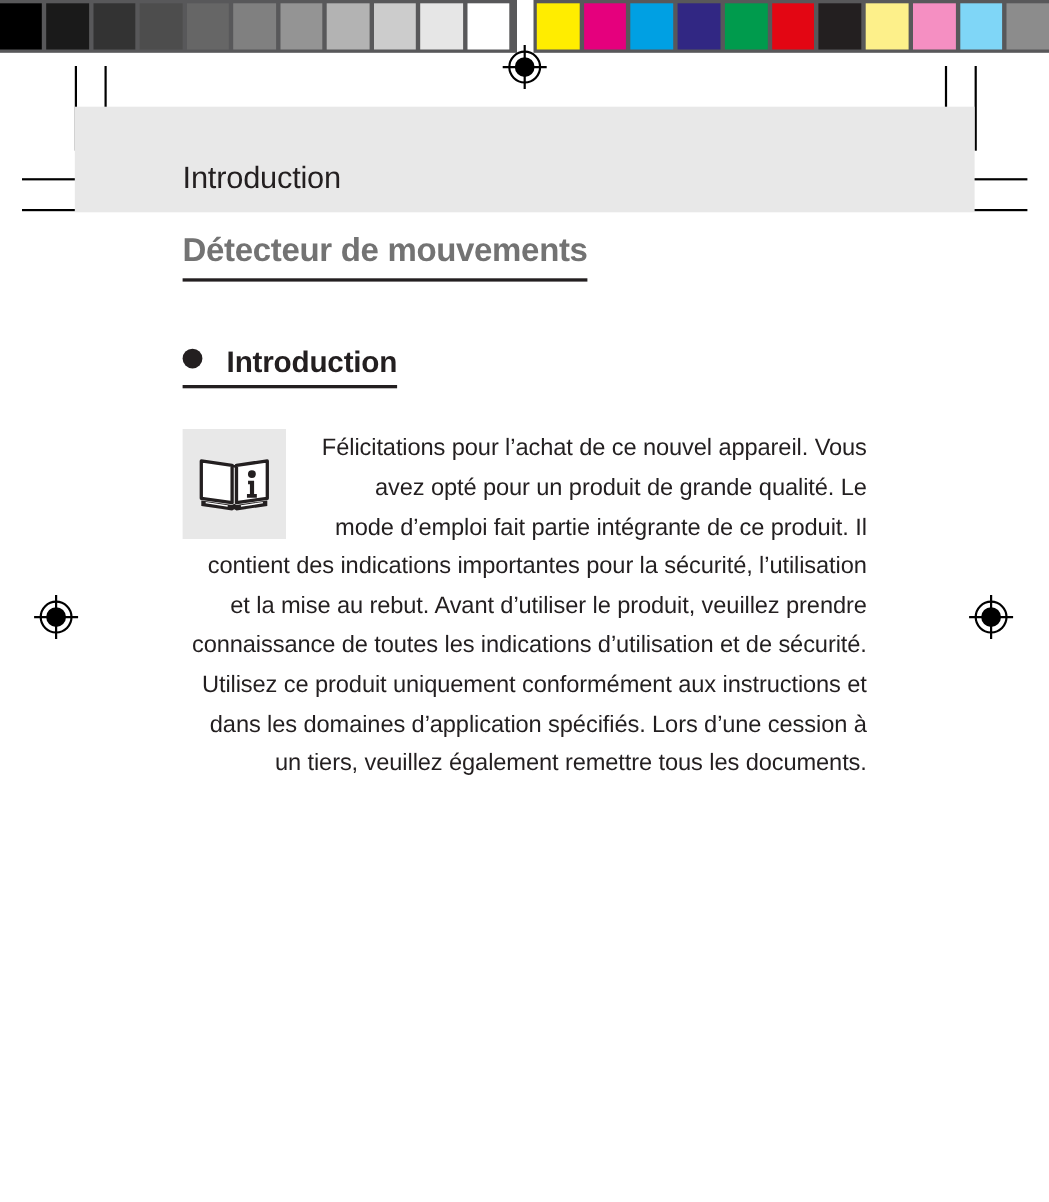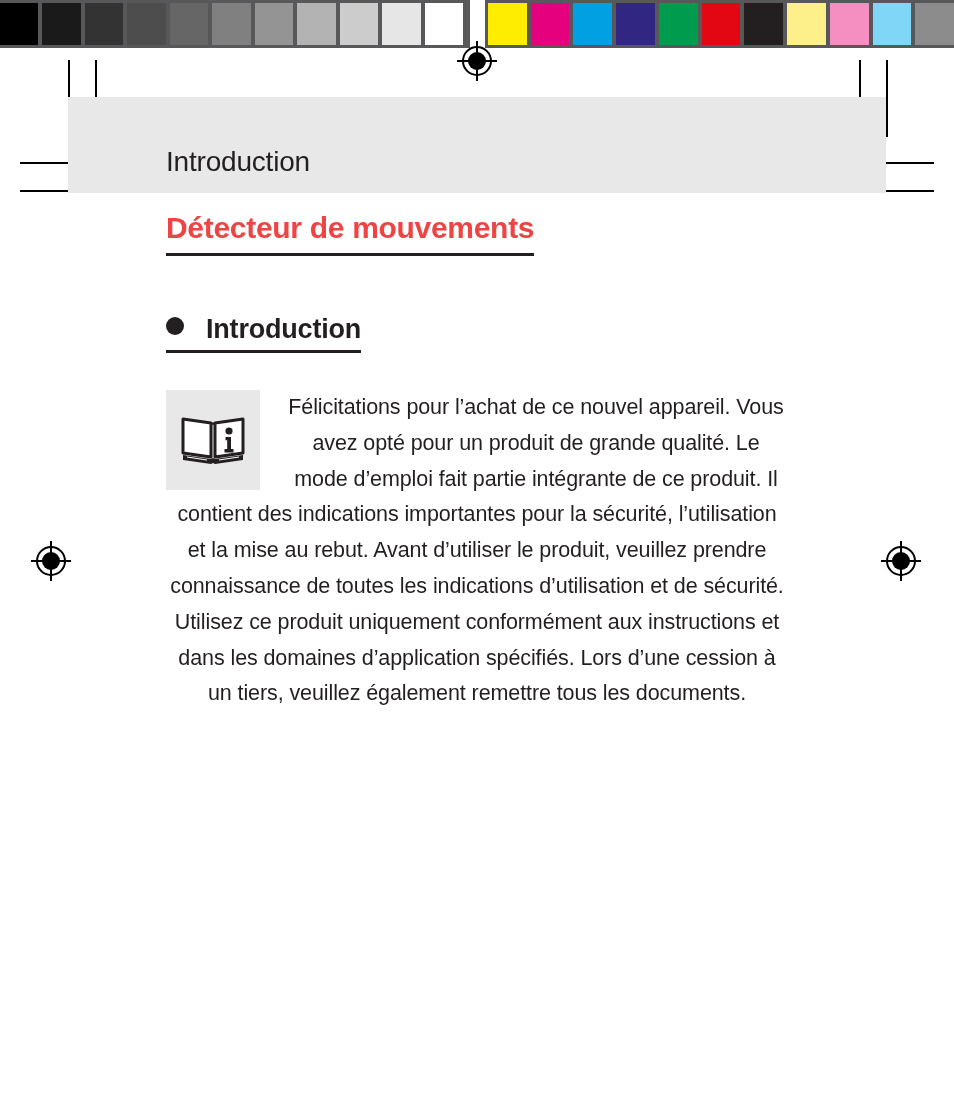--- a/index.html
+++ b/index.html
@@ -90,21 +90,21 @@
     letter-spacing: -0.2px;
     line-height: 1;
   }
 
   .doc-title {
     position: absolute;
     left: 166px;
     top: 209px;
     font-size: 30px;
     font-weight: bold;
-    color: #ef4444;
+    color: #737373;
     letter-spacing: -0.3px;
     line-height: 1.25;
     padding-bottom: 6px;
     border-bottom: 3px solid #231f20;
     display: inline-block;
   }
 
   .section-heading {
     position: absolute;
     left: 166px;
@@ -147,21 +147,21 @@
     align-items: center;
     justify-content: center;
   }
   .info-icon svg { display: block; }
 
   .body-text {
     font-size: 21.5px;
     line-height: 35.8px;
     color: #231f20;
     letter-spacing: -0.1px;
-    text-align: center;
+    text-align: right;
     margin: 0;
   }
 
   
   .folio {
     position: absolute;
     left: 166px;
     top: 949px;
     font-size: 17px;
     color: #231f20;

